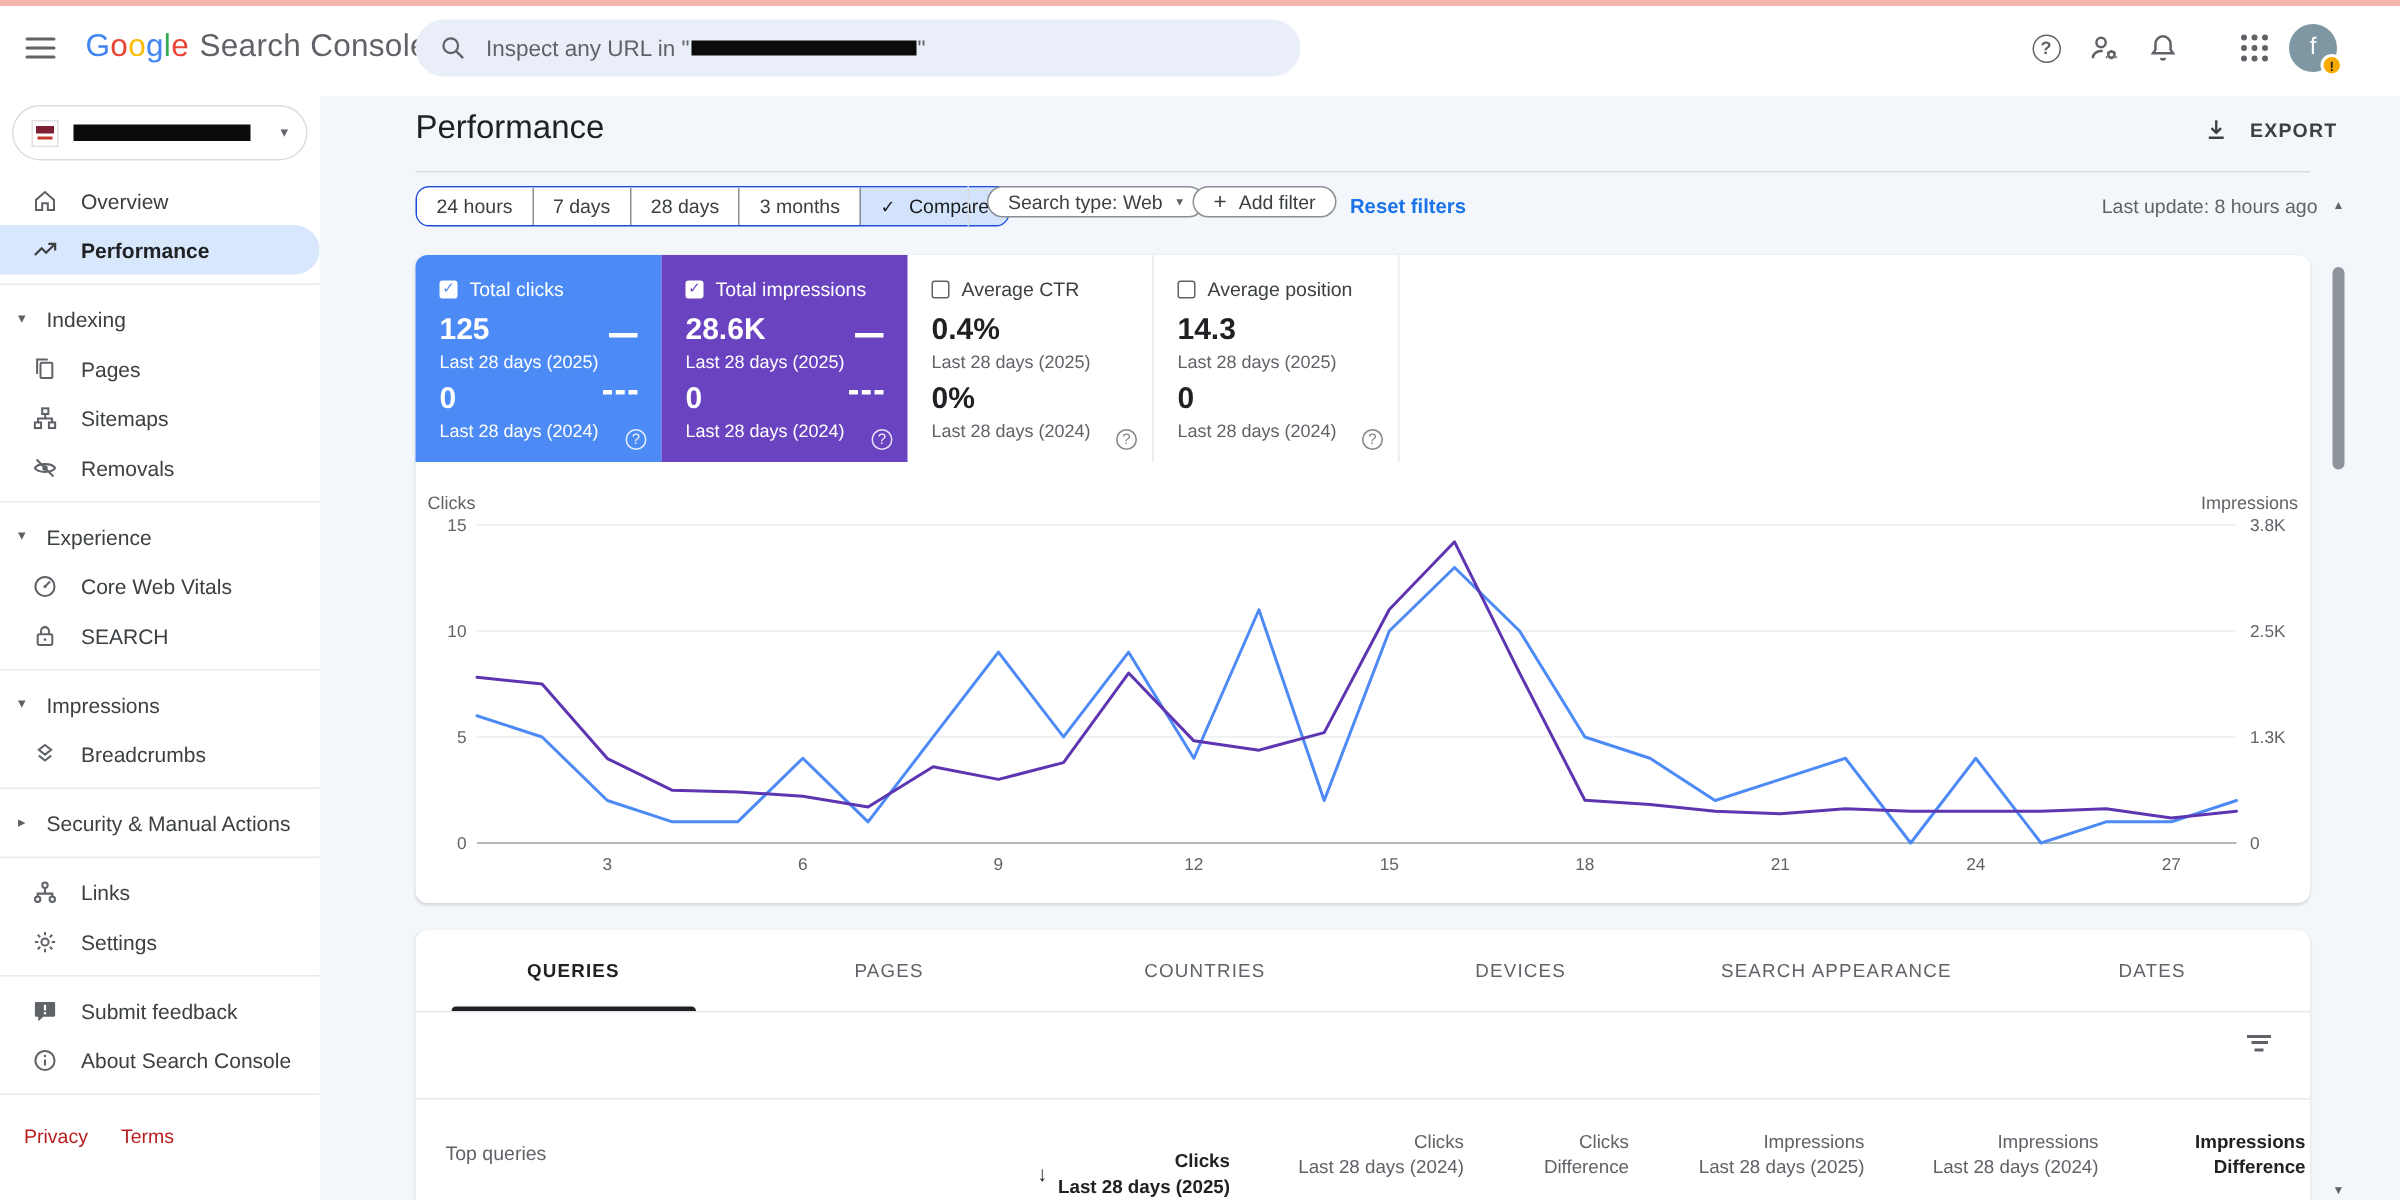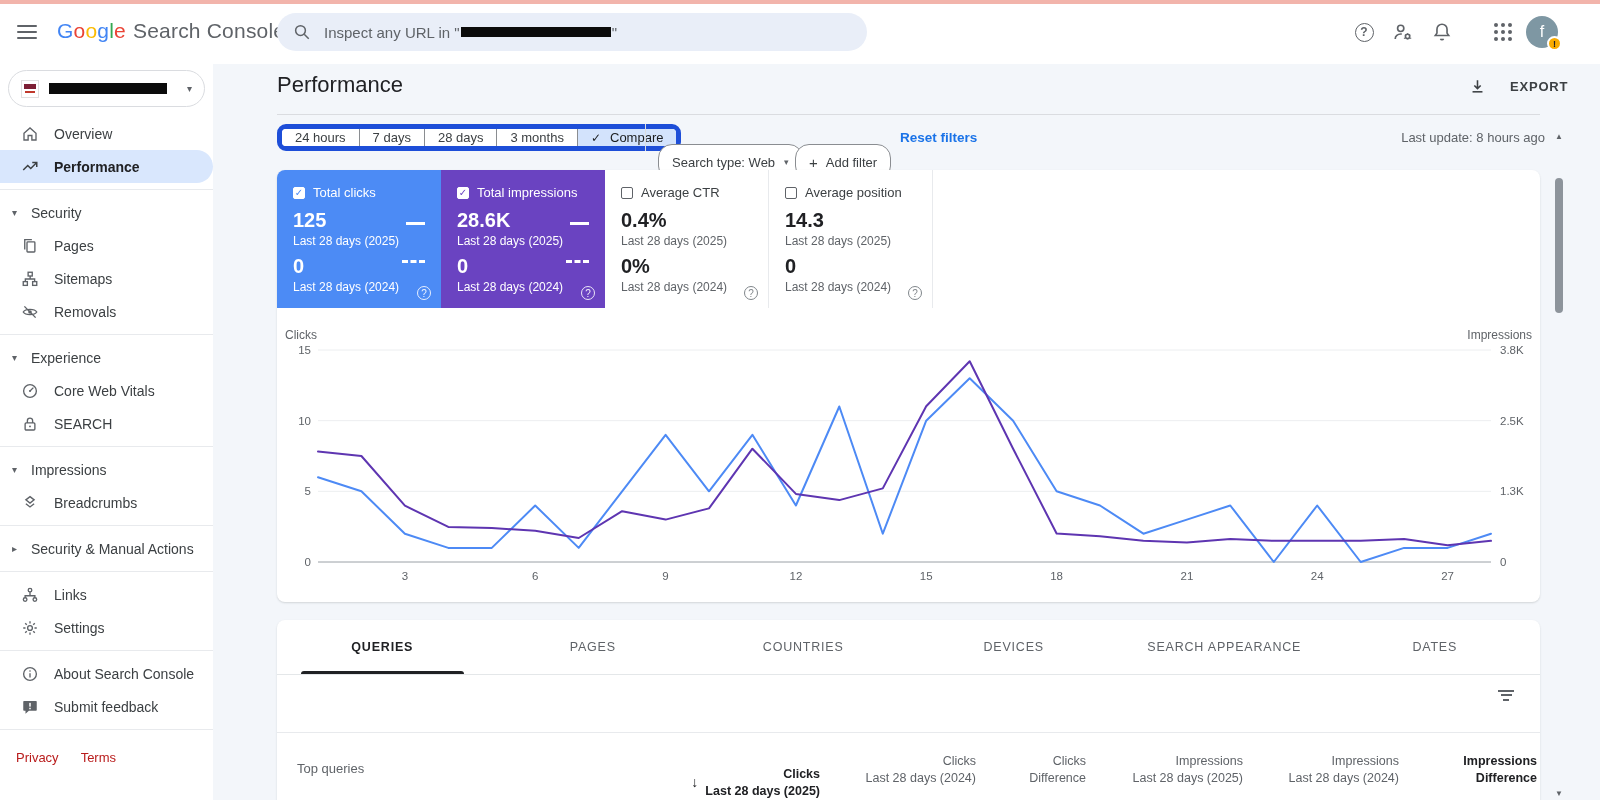--- a/index.html
+++ b/index.html
@@ -40,31 +40,31 @@
   .nav-item.selected { background:#d9e7fd; border-radius:0 22px 22px 0; color:#202124; font-weight:bold; }
   .nav-item.selected .ic { color:#3c4043; }
   .nav-head { height:33px; display:flex; align-items:center; padding-left:12px; font-size:14px; color:#3c4043; cursor:pointer; }
   .nav-head .caret { width:16px; font-size:10px; color:#5f6368; margin-right:3px; }
   .nav-div { border-top:1px solid #e8eaed; margin:6px 0; }
   .side-foot { display:flex; gap:22px; padding:14px 0 0 16px; font-size:13px; color:#b91c1c; }
   .side-foot span { cursor:pointer; }
 
   
   .page-title { position:absolute; left:277px; top:72px; font-size:22px; color:#202124; }
-  .export-btn { position:absolute; left:1469px; top:78px; display:flex; align-items:center; gap:24px; font-size:13px; font-weight:bold; letter-spacing:.8px; color:#3c4043; cursor:pointer; }
+  .export-btn { position:absolute; left:1469px; top:78px; display:flex; align-items:center; gap:14px; font-size:13px; font-weight:bold; letter-spacing:.8px; color:#3c4043; cursor:pointer; }
   .export-btn svg { width:17px; height:17px; }
   .title-div { position:absolute; left:277px; top:114px; width:1263px; border-top:1px solid #dadce0; }
 
-  .seg { position:absolute; left:277px; top:124px; height:27px; display:inline-flex; border:5px solid #1d4ed8; border-radius:9px; overflow:hidden; background:#fff; }
+  .seg { position:absolute; left:277px; top:124px; height:27px; display:inline-flex; border:1px solid #1d4ed8; border-radius:9px; overflow:hidden; background:#fff; }
   .seg-btn { display:flex; align-items:center; padding:0 13px; font-size:13px; color:#3c4043; border-left:1px solid #8a8d91; cursor:pointer; background:#fff; }
   .seg-btn:first-child { border-left:none; }
   .seg-btn.active { background:#d3e3fc; color:#1a1c1e; }
   .seg-btn .chk { margin-right:9px; font-size:12px; }
   .vdiv { position:absolute; left:645px; top:124px; height:27px; border-left:1px solid #dadce0; }
-  .chip { position:absolute; top:124px; height:36px; border:1px solid #8a8d91; border-radius:14px; background:#fff; display:flex; align-items:center; padding:0 13px; font-size:13px; color:#3c4043; cursor:pointer;margin-top:20px; }
+  .chip { position:absolute; top:124px; height:21px; border:1px solid #8a8d91; border-radius:14px; background:#fff; display:flex; align-items:center; padding:0 13px; font-size:13px; color:#3c4043; cursor:pointer; }
   .chip.searchtype { left:658px; }
   .chip.addfilter { left:795px; }
   .chip .dcaret { margin-left:9px; font-size:9px; color:#5f6368; }
   .chip .plus { margin-right:8px; font-size:15px; color:#3c4043; }
   .reset-link { position:absolute; left:900px; top:130px; font-size:13.5px; font-weight:bold; color:#1a73e8; cursor:pointer; }
   .last-update { position:absolute; right:55px; top:130px; font-size:13px; color:#5f6368; }
 
   
   .perf-card { position:absolute; left:277px; top:170px; width:1263px; height:432px; background:#fff; border-radius:8px; box-shadow:0 1px 2px rgba(60,64,67,.18); }
   .tiles { display:flex; height:138px; }
@@ -195,21 +195,21 @@
     <div class="nav-item selected">
       <svg class="ic" viewBox="0 0 24 24" fill="none" stroke="currentColor" stroke-width="2">
           <polyline points="3,16 9,10 13,14 21,6"></polyline>
           <polyline points="15,6 21,6 21,12"></polyline>
         </svg>
       <span>Performance</span>
     </div>
     <div class="nav-div"></div>
     <div class="nav-head">
       <span class="caret">▾</span>
-      <span>Security</span>
+      <span>Indexing</span>
     </div>
     <div class="nav-item">
       <svg class="ic" viewBox="0 0 24 24" fill="none" stroke="currentColor" stroke-width="1.8">
           <rect x="8" y="6.5" width="10.5" height="13.5" rx="1"></rect>
           <path d="M5 16.5V3.5h9.5"></path>
         </svg>
       <span>Pages</span>
     </div>
     <div class="nav-item">
       <svg class="ic" viewBox="0 0 24 24" fill="none" stroke="currentColor" stroke-width="1.8">
@@ -278,34 +278,34 @@
     </div>
     <div class="nav-item">
       <svg class="ic" viewBox="0 0 24 24" fill="none" stroke="currentColor" stroke-width="1.8">
           <circle cx="12" cy="12" r="3.2"></circle>
           <path d="M12 3v3M12 18v3M3 12h3M18 12h3M5.6 5.6l2.1 2.1M16.3 16.3l2.1 2.1M18.4 5.6l-2.1 2.1M7.7 16.3l-2.1 2.1"></path>
         </svg>
       <span>Settings</span>
     </div>
     <div class="nav-div"></div>
     <div class="nav-item">
-      <svg class="ic" viewBox="0 0 24 24" fill="none" stroke="currentColor" stroke-width="1.8">
-          <circle cx="12" cy="12" r="8.5"></circle>
-          <line x1="12" y1="11" x2="12" y2="16.5"></line>
-          <circle cx="12" cy="8" r="1.1" fill="currentColor" stroke="none"></circle>
-        </svg>
-      <span>About Search Console</span>
-    </div>
-    <div class="nav-item">
       <svg class="ic" viewBox="0 0 24 24">
           <path fill="currentColor" d="M4 4h16a1 1 0 0 1 1 1v11a1 1 0 0 1-1 1h-9.5L6 21v-4H4a1 1 0 0 1-1-1V5a1 1 0 0 1 1-1z"></path>
           <rect x="11" y="6.5" width="2" height="5" fill="#fff"></rect>
           <rect x="11" y="13" width="2" height="2" fill="#fff"></rect>
         </svg>
       <span>Submit feedback</span>
+    </div>
+    <div class="nav-item">
+      <svg class="ic" viewBox="0 0 24 24" fill="none" stroke="currentColor" stroke-width="1.8">
+          <circle cx="12" cy="12" r="8.5"></circle>
+          <line x1="12" y1="11" x2="12" y2="16.5"></line>
+          <circle cx="12" cy="8" r="1.1" fill="currentColor" stroke="none"></circle>
+        </svg>
+      <span>About Search Console</span>
     </div>
     <div class="nav-div"></div>
     <div class="side-foot">
       <span>Privacy</span>
       <span>Terms</span>
     </div>
   </div>
 </div>
 
 <div class="page-title">Performance</div>

